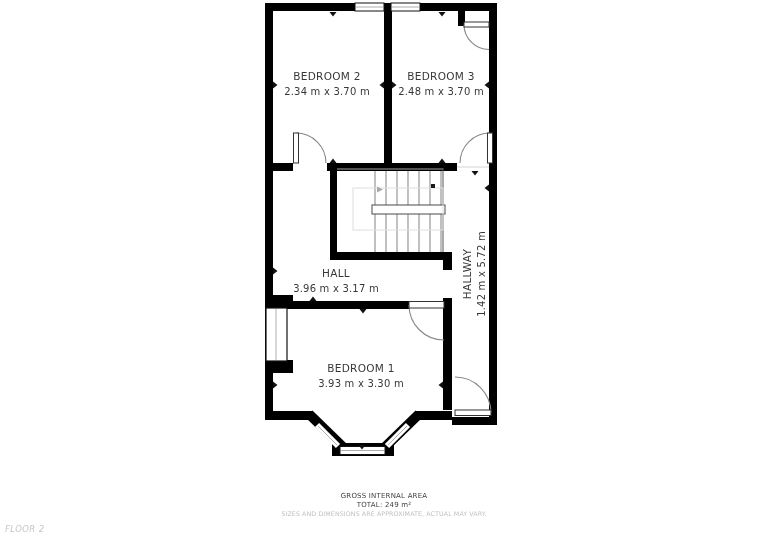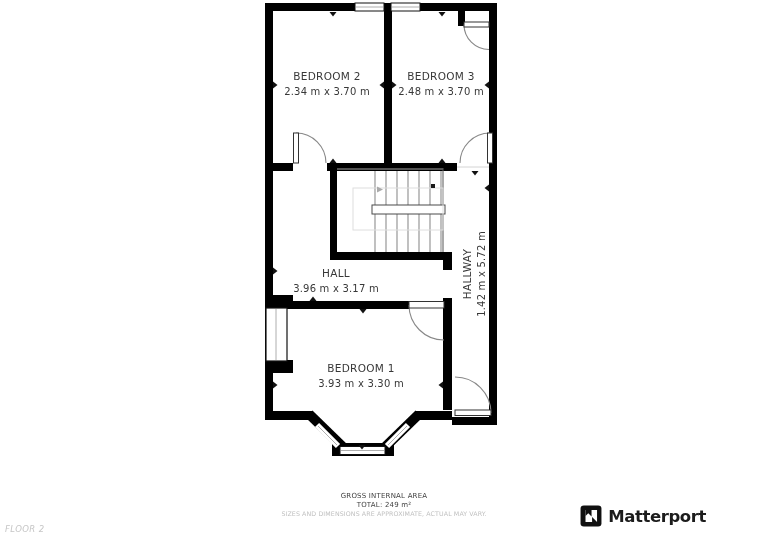--- a/index.html
+++ b/index.html
@@ -165,22 +165,14 @@
   </svg>
 
   <div class="footer">
     <div>GROSS INTERNAL AREA</div>
     <div>TOTAL: 249 m²</div>
     <div class="disclaimer">SIZES AND DIMENSIONS ARE APPROXIMATE, ACTUAL MAY VARY.</div>
   </div>
 
   <div class="floor-indicator">FLOOR 2</div>
 
-  <div class="brand">
-    <svg width="22" height="22" viewBox="0 0 20 20">
-      <rect x="0.5" y="0.5" width="19" height="19" rx="3" fill="#111"></rect>
-      <polygon points="5,4.5 15.5,4.5 15.5,15.5 11,11 11,15.5 5,15.5" fill="#fff"></polygon>
-      <polygon points="5,4.5 10.5,4.5 10.5,10.5 7.5,7.5 5,10" fill="#111"></polygon>
-    </svg>
-    <span class="wordmark">Matterport</span>
-  </div>
 
 </div>
 
 </body></html>

